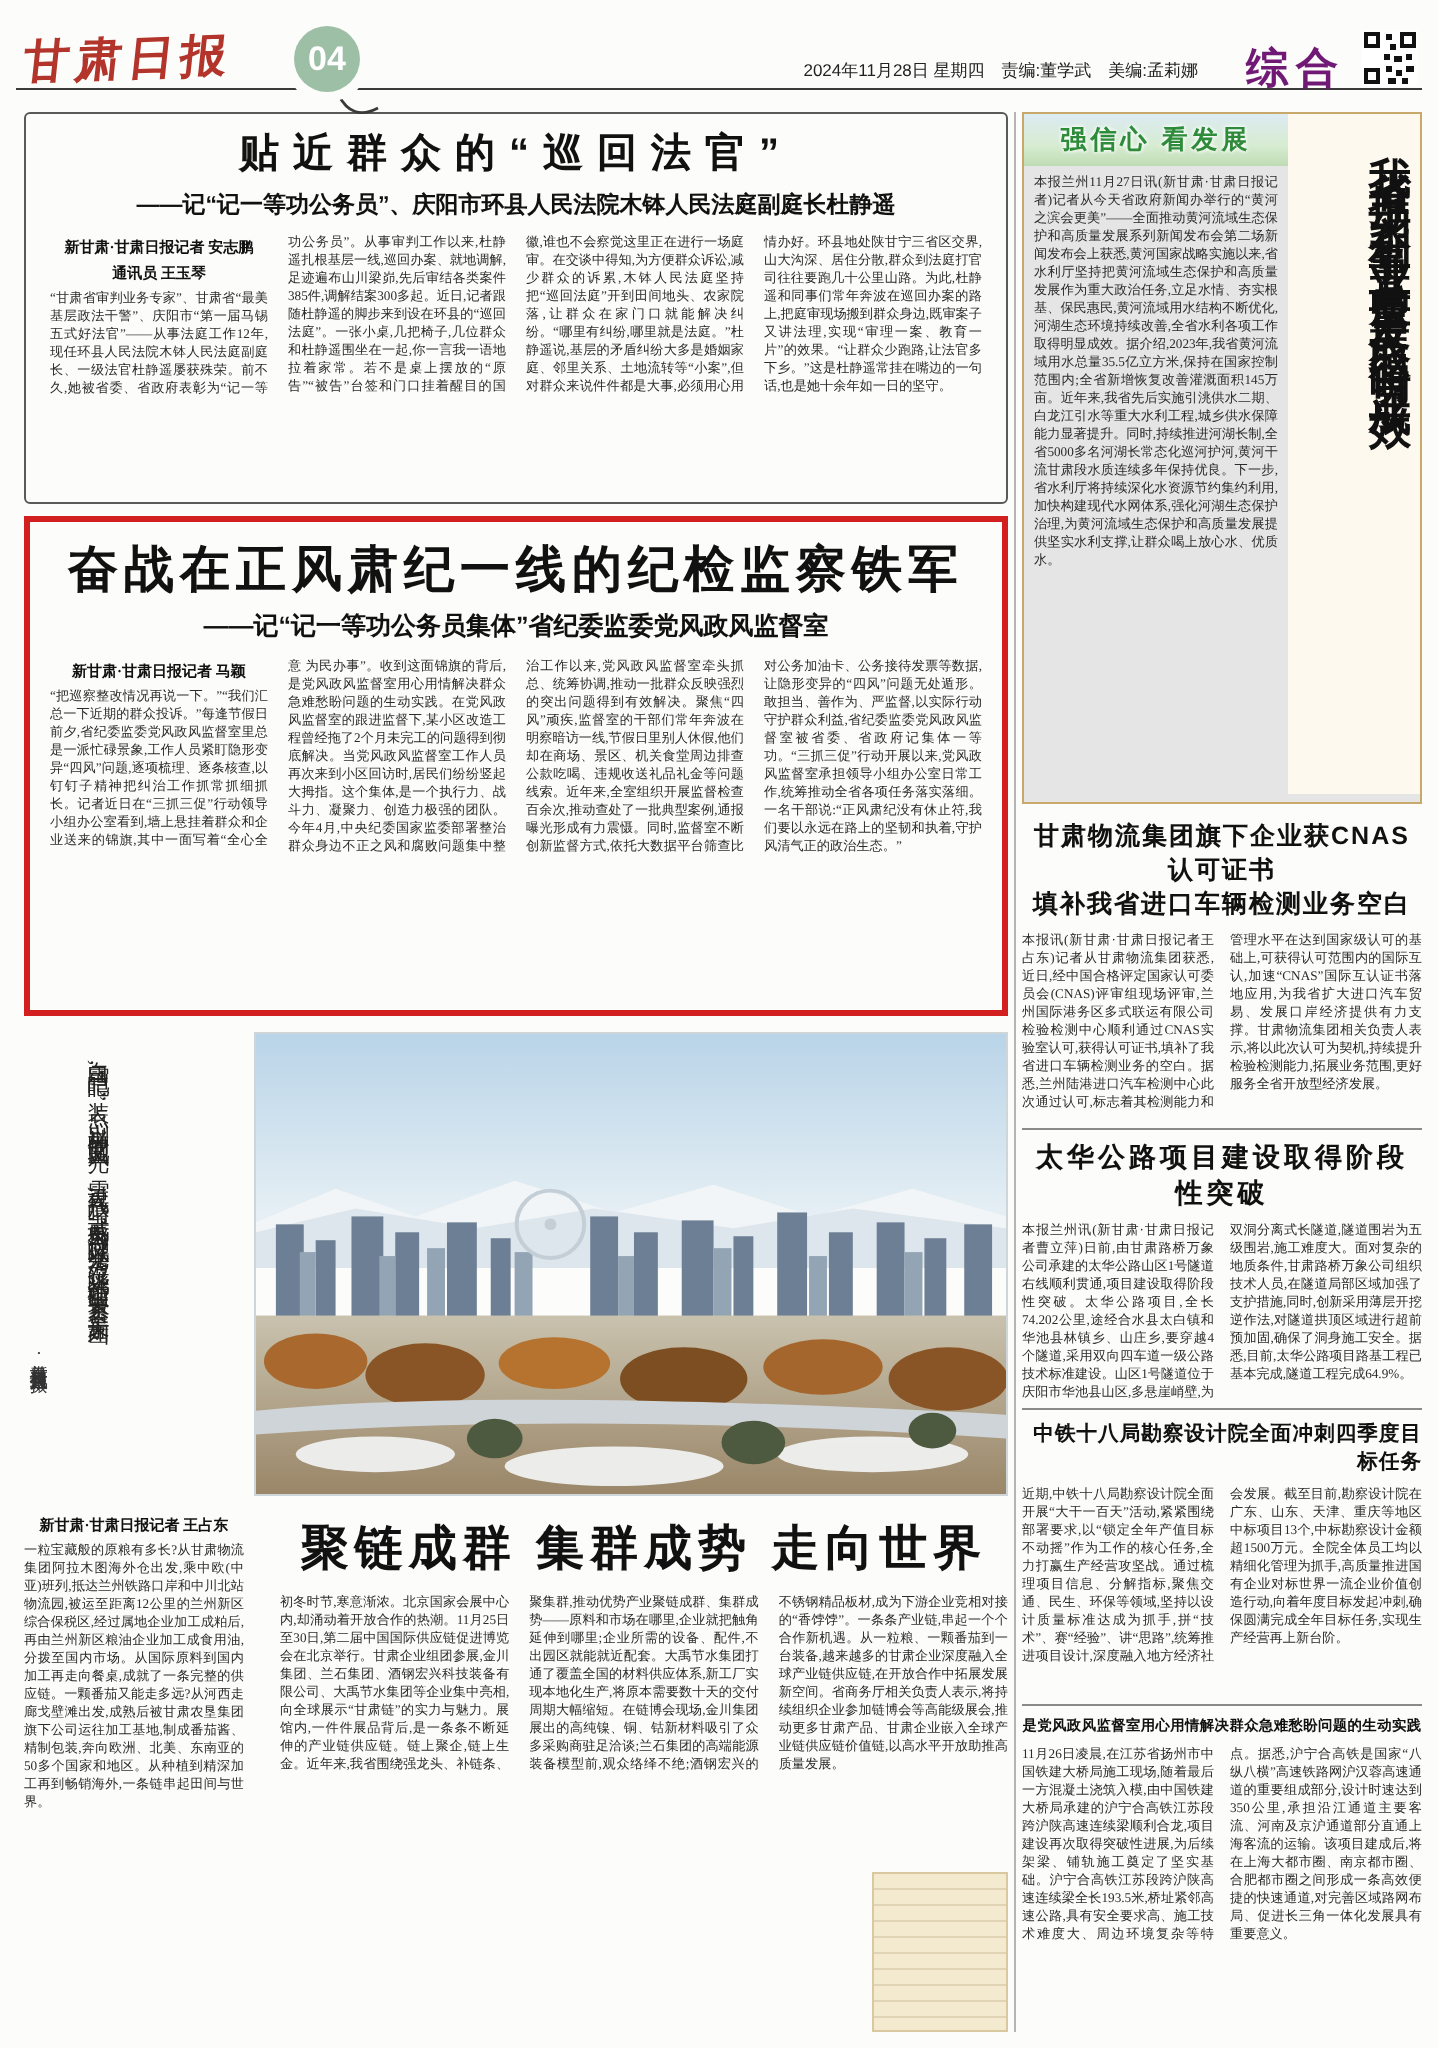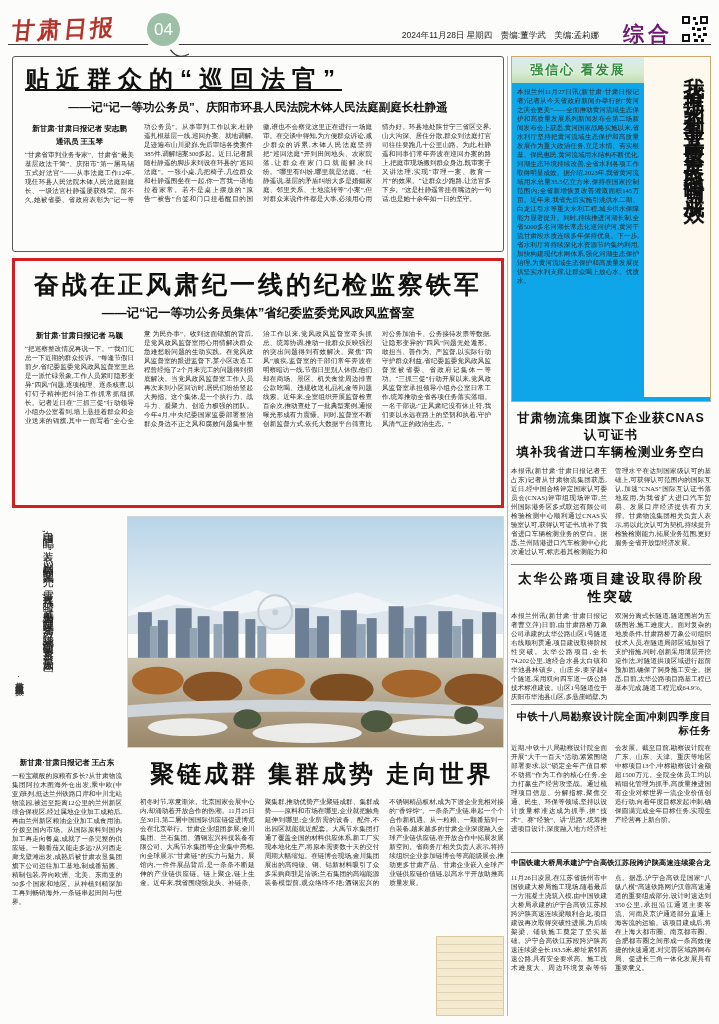--- a/index.html
+++ b/index.html
@@ -4,38 +4,38 @@
 <style>
   html,body{margin:0;padding:0;background:#e9e9e6;}
   .page{position:relative;width:719px;height:1024px;background:#fcfcfa;margin:0 auto;
         font-family:"Liberation Serif",serif;color:#222;overflow:hidden;}
   
   .masthead{position:absolute;left:12px;top:14px;font-size:23px;font-weight:bold;
         color:#b2342b;letter-spacing:3px;transform:skewX(-8deg) rotate(-2deg);
         font-family:"Liberation Serif",serif;}
   .header-rule{position:absolute;top:44px;left:8px;width:703px;border-top:1.6px solid #3a3a3a;}
   .page-badge{position:absolute;left:147px;top:13px;width:33px;height:33px;border-radius:50%;
-        background:#9dbfa6;color:#fff;font-family:"Liberation Sans",sans-serif;font-weight:normal;
+        background:#9dbfa6;color:#fff;font-family:"Liberation Sans",sans-serif;font-weight:bold;
         font-size:17px;display:flex;align-items:center;justify-content:center;
         box-shadow:0 0 0 5px #fcfcfa;z-index:2;}
   .badge-tail{position:absolute;left:168px;top:47px;z-index:1;}
   .date-line{position:absolute;right:120px;top:30px;font-size:8.5px;color:#222;
         font-family:"Liberation Sans",sans-serif;}
   .section-label{position:absolute;right:46px;top:20px;font-size:21px;color:#701a75;
         letter-spacing:4px;font-weight:bold;font-family:"Liberation Sans",sans-serif;}
   .qr{position:absolute;right:10px;top:15px;width:28px;height:28px;}
   
   .hl{font-family:"Liberation Sans",sans-serif;font-weight:bold;color:#111;}
   .bodytext{font-size:6.6px;line-height:9px;text-align:justify;color:#2b2b2b;overflow:hidden;}
   .byline{text-align:center;font-weight:bold;font-size:7.5px;margin:2px 0 4px;color:#111;}
   .vsep{position:absolute;left:507px;top:56px;height:960px;border-left:1px solid #b5b5b5;}
   
   .art-judge{position:absolute;left:12px;top:56px;width:492px;height:196px;
         border:1px solid #5a5a5a;border-radius:3px;padding:6px 12px;box-sizing:border-box;}
-  .judge-title{font-size:24px;letter-spacing:7px;text-decoration:underline;}
+  .judge-title{text-align:center;font-size:20px;letter-spacing:7px;}
   .judge-sub{text-align:center;font-size:11.5px;margin-top:5px;}
   .judge-body{margin-top:7px;height:118px;columns:4;column-gap:10px;}
   
   .art-disc{position:absolute;left:12px;top:258px;width:492px;height:250px;
         border:3px solid #d21f1f;padding:7px 10px;box-sizing:border-box;background:#fcfcfa;}
   .disc-title{text-align:center;font-size:25px;letter-spacing:3px;}
   .disc-sub{text-align:center;font-size:12.5px;margin-top:4px;}
   .disc-body{margin-top:7px;height:172px;columns:4;column-gap:10px;}
   
   .photo-row{position:absolute;left:12px;top:516px;width:492px;height:234px;display:flex;}
@@ -50,21 +50,21 @@
   .chain-col1{width:110px;height:260px;overflow:hidden;}
   .chain-right{position:relative;flex:1;margin-left:8px;}
   .chain-title{text-align:center;font-size:24px;letter-spacing:3px;margin-top:2px;}
   .chain-sub{text-align:center;font-size:12px;margin-top:5px;}
   .chain-body{margin-top:7px;height:186px;columns:3;column-gap:10px;}
   .inset-box{position:absolute;right:0;bottom:0;width:66px;height:78px;background:#f3ead0;
         border:1px solid #d8c9a0;background-image:repeating-linear-gradient(
         to bottom,transparent 0 7px,#e0d4b4 7px 8px);}
   
   .sb{position:absolute;left:511px;width:200px;font-family:"Liberation Serif",serif;}
-  .water-box{top:56px;height:346px;border:1px solid #c9a86b;background:#0ea5e9;
+  .water-box{top:56px;height:346px;border:1px solid #c9a86b;background:#e5e5e5;
         box-sizing:border-box;display:flex;}
   .water-left{width:132px;display:flex;flex-direction:column;}
   .water-banner{height:26px;background:linear-gradient(to bottom,#dcebf2,#d7ecd2 60%,#bfdcb4);
         display:flex;align-items:center;justify-content:center;font-size:13px;font-weight:bold;
         color:#2e8b3a;letter-spacing:2px;font-family:"Liberation Sans",sans-serif;
         text-shadow:0 0 2px #fff,0 0 2px #fff;}
   .water-body{padding:4px 5px;height:306px;overflow:hidden;}
   .water-title{width:66px;height:340px;writing-mode:vertical-rl;font-size:21px;font-weight:bold;
         letter-spacing:7px;line-height:31px;font-family:"Liberation Sans",sans-serif;
         color:#111;background:#fdf9ee;padding-top:4px;box-sizing:border-box;overflow:hidden;}
@@ -235,17 +235,17 @@
   </div>
   <div class="sb-div" style="top:704px;"></div>
 
   <div class="sb sb-art" style="top:710px;height:138px;">
     <div class="sb-h3 hl">中铁十八局勘察设计院全面冲刺四季度目标任务</div>
     <div class="sb-body bodytext" style="height:116px;">近期,中铁十八局勘察设计院全面开展“大干一百天”活动,紧紧围绕部署要求,以“锁定全年产值目标不动摇”作为工作的核心任务,全力打赢生产经营攻坚战。通过梳理项目信息、分解指标,聚焦交通、民生、环保等领域,坚持以设计质量标准达成为抓手,拼“技术”、赛“经验”、讲“思路”,统筹推进项目设计,深度融入地方经济社会发展。截至目前,勘察设计院在广东、山东、天津、重庆等地区中标项目13个,中标勘察设计金额超1500万元。全院全体员工均以精细化管理为抓手,高质量推进国有企业对标世界一流企业价值创造行动,向着年度目标发起冲刺,确保圆满完成全年目标任务,实现生产经营再上新台阶。</div>
   </div>
   <div class="sb-div" style="top:852px;"></div>
 
   <div class="sb sb-art" style="top:858px;height:160px;">
-    <div class="sb-h4 hl">中国铁建大桥局承建沪宁合高铁江苏段跨沪陕高速连续梁合龙</div>
+    <div class="sb-h4 hl">是党风政风监督室用心用情解决群众急难愁盼问题的生动实践</div>
     <div class="sb-body bodytext" style="height:146px;">11月26日凌晨,在江苏省扬州市中国铁建大桥局施工现场,随着最后一方混凝土浇筑入模,由中国铁建大桥局承建的沪宁合高铁江苏段跨沪陕高速连续梁顺利合龙,项目建设再次取得突破性进展,为后续架梁、铺轨施工奠定了坚实基础。沪宁合高铁江苏段跨沪陕高速连续梁全长193.5米,桥址紧邻高速公路,具有安全要求高、施工技术难度大、周边环境复杂等特点。据悉,沪宁合高铁是国家“八纵八横”高速铁路网沪汉蓉高速通道的重要组成部分,设计时速达到350公里,承担沿江通道主要客流、河南及京沪通道部分直通上海客流的运输。该项目建成后,将在上海大都市圈、南京都市圈、合肥都市圈之间形成一条高效便捷的快速通道,对完善区域路网布局、促进长三角一体化发展具有重要意义。</div>
   </div>
 
 </div>
 
 </body></html>

